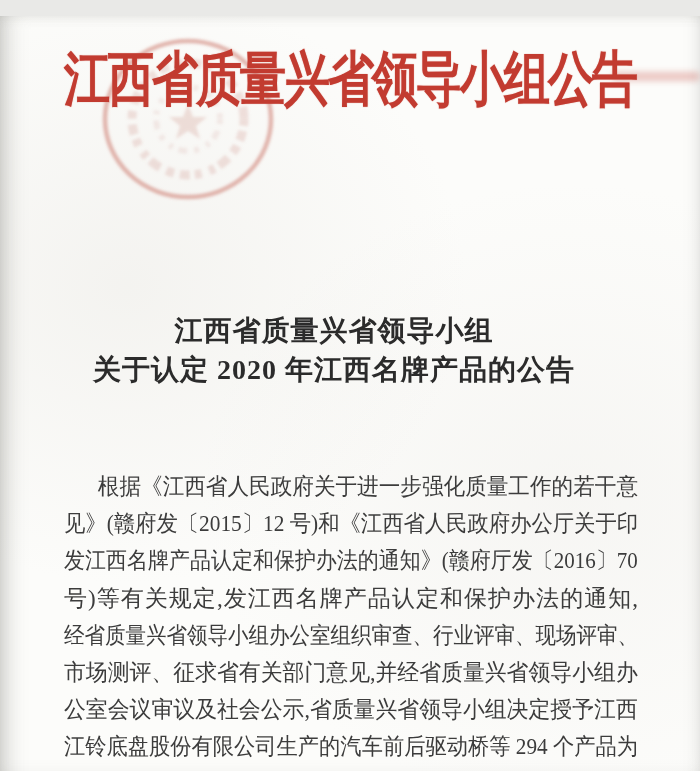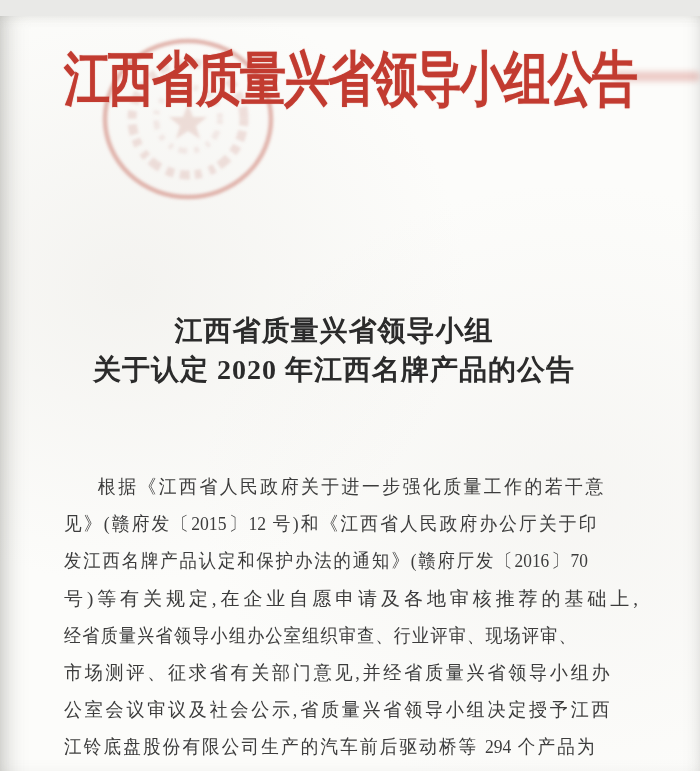--- a/index.html
+++ b/index.html
@@ -78,21 +78,21 @@
     line-height: 39px;
     color: #2b2b2b;
     letter-spacing: 1px;
     z-index: 2;
   }
 
   .body-block {
     position: absolute;
     top: 452px; left: 64px;
     width: 574px;
-    font-size: 19px;
+    font-size: 23px;
     line-height: 37.2px;
     color: #3c3c3c;
     z-index: 2;
   }
   .body-line {
     white-space: nowrap;
     text-align: justify;
     text-align-last: justify;
     height: 37.2px;
     overflow: visible;
@@ -125,20 +125,20 @@
 
   <div class="doc-title">
     <div>江西省质量兴省领导小组</div>
     <div>关于认定 2020 年江西名牌产品的公告</div>
   </div>
 
   <div class="body-block">
     <div class="body-line indent fitline" style="transform-origin: 0px 50%; transform: scaleX(0.939444);">根据《江西省人民政府关于进一步强化质量工作的若干意</div>
     <div class="body-line fitline" style="transform-origin: 0px 50%; transform: scaleX(0.927302);">见》(赣府发〔2015〕12 号)和《江西省人民政府办公厅关于印</div>
     <div class="body-line fitline" style="transform-origin: 0px 50%; transform: scaleX(0.91256);">发江西名牌产品认定和保护办法的通知》(赣府厅发〔2016〕70</div>
-    <div class="body-line fitline">号)等有关规定,在企业自愿申请及各地审核推荐的基础上,</div>
+    <div class="body-line fitline">号)等有关规定,发江西名牌产品认定和保护办法的通知,</div>
     <div class="body-line fitline" style="transform-origin: 0px 50%; transform: scaleX(0.891304);">经省质量兴省领导小组办公室组织审查、行业评审、现场评审、</div>
     <div class="body-line fitline" style="transform-origin: 0px 50%; transform: scaleX(0.950331);">市场测评、征求省有关部门意见,并经省质量兴省领导小组办</div>
     <div class="body-line fitline" style="transform-origin: 0px 50%; transform: scaleX(0.950331);">公室会议审议及社会公示,省质量兴省领导小组决定授予江西</div>
     <div class="body-line fitline" style="transform-origin: 0px 50%; transform: scaleX(0.924316);">江铃底盘股份有限公司生产的汽车前后驱动桥等 294 个产品为</div>
   </div>
 
 </div>
 
 </body></html>

